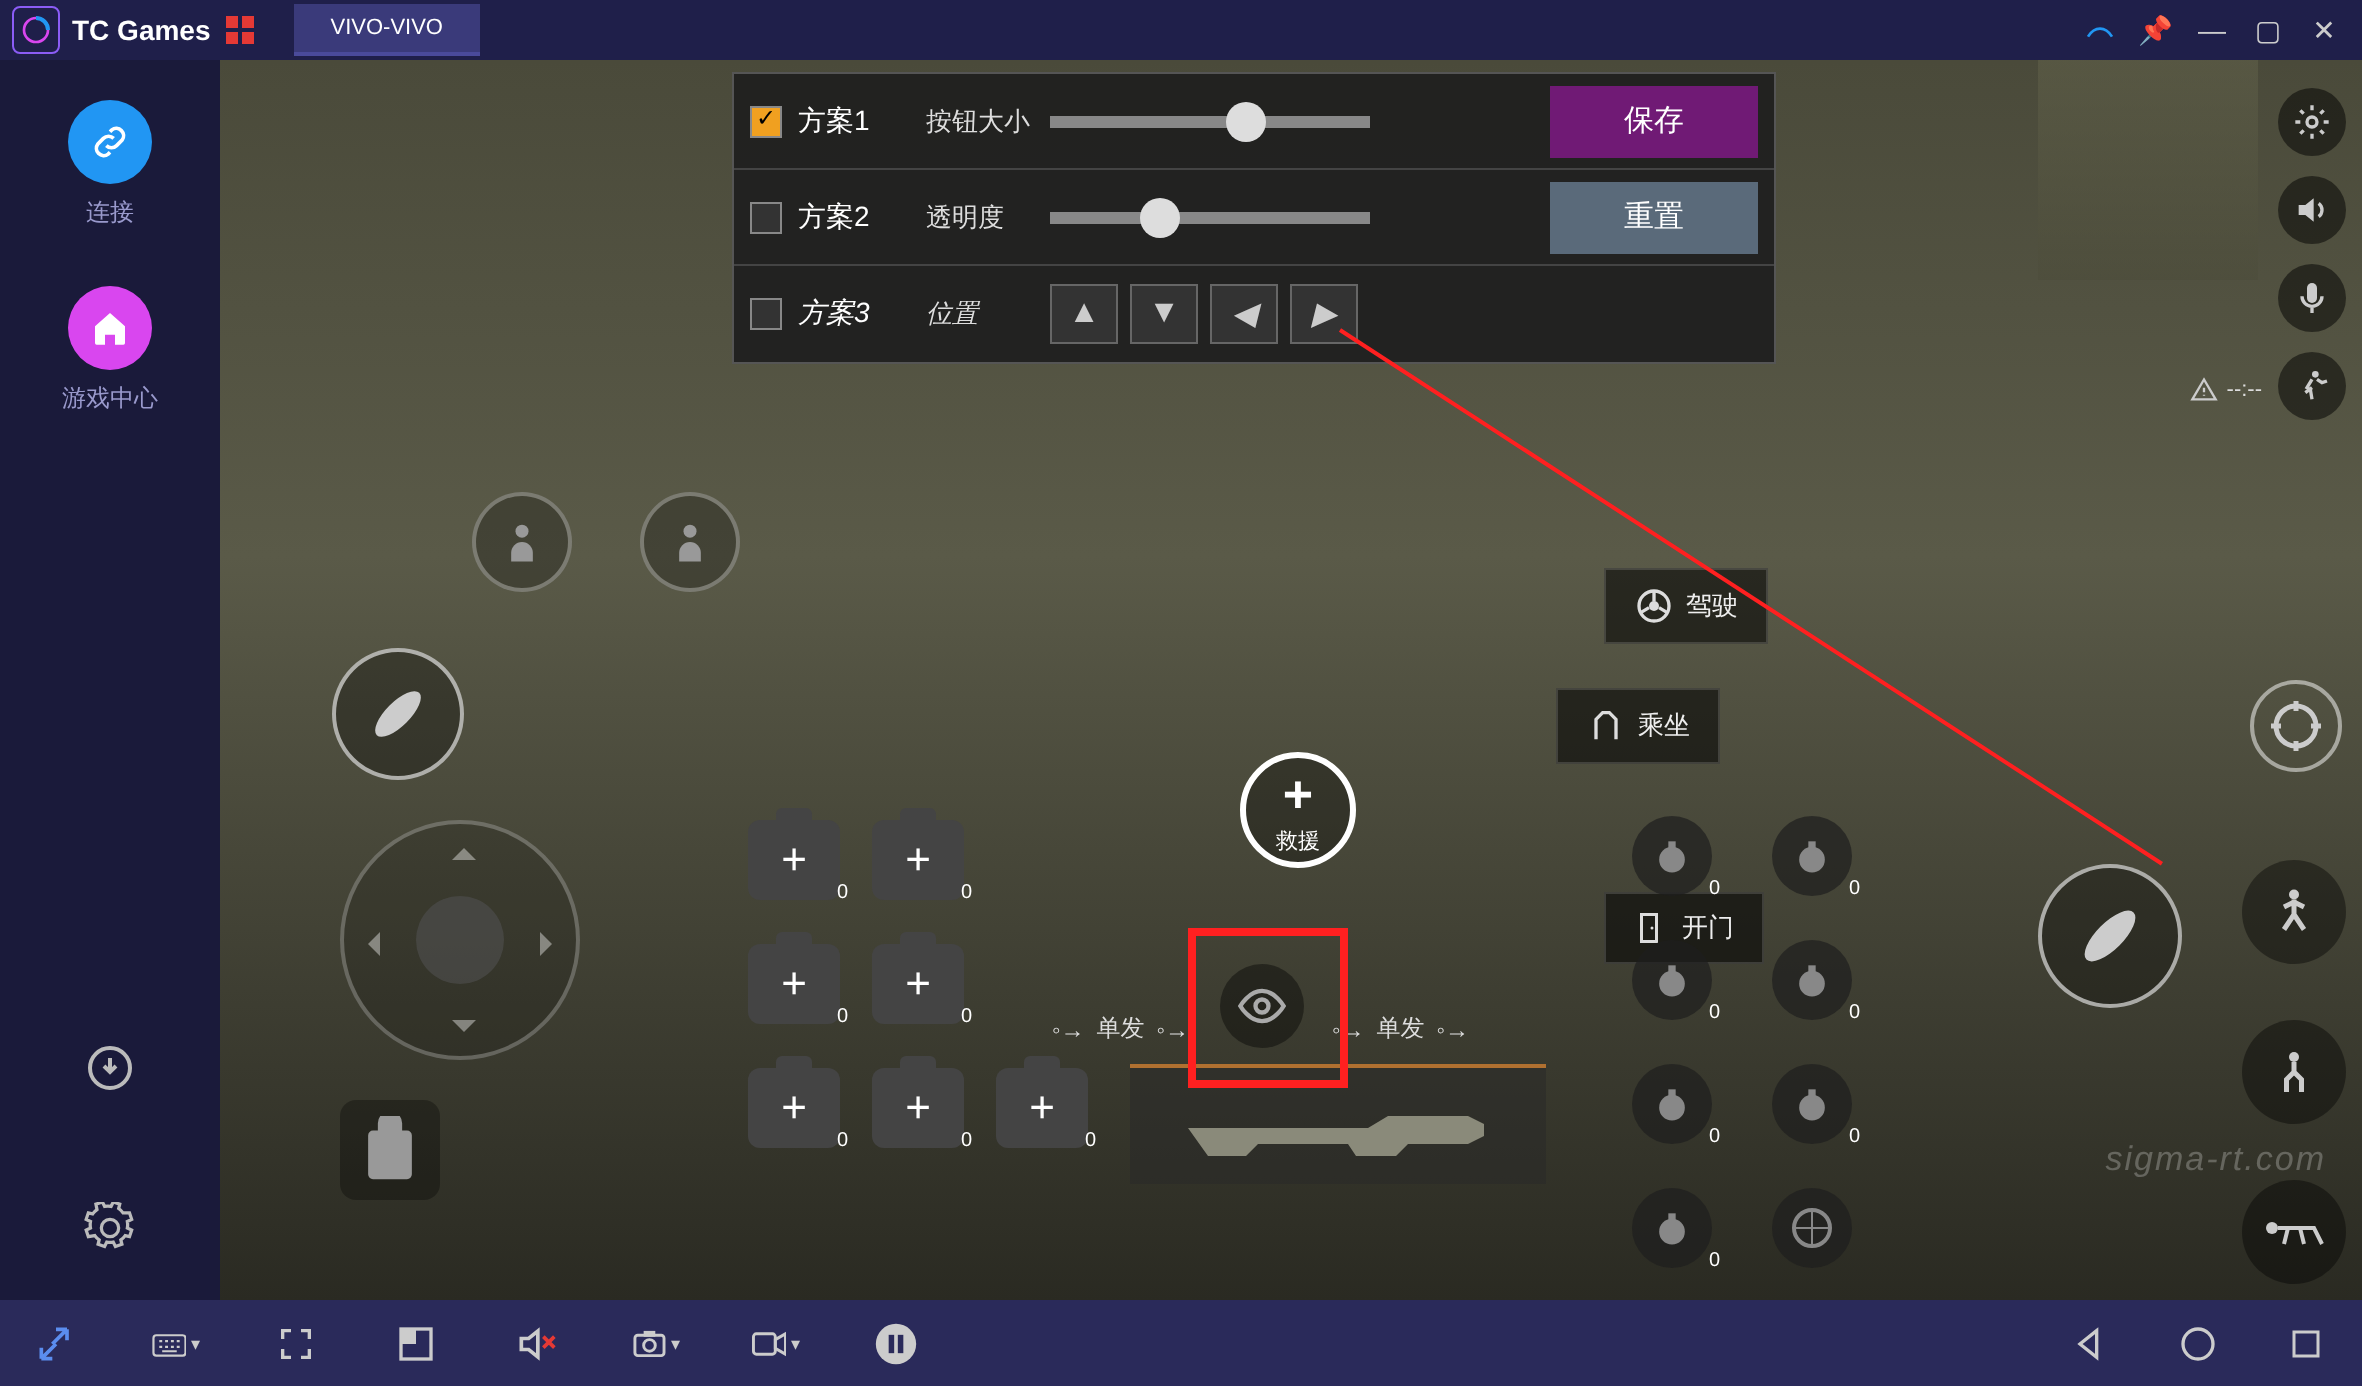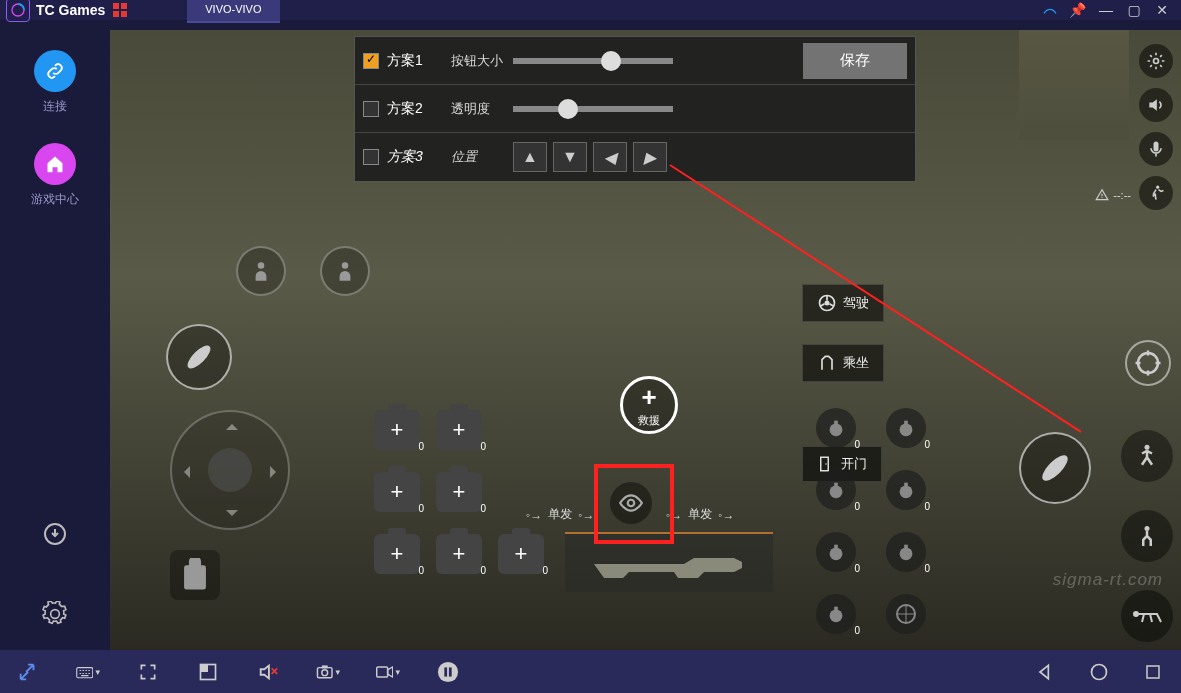--- a/index.html
+++ b/index.html
@@ -1,25 +1,25 @@
 <!DOCTYPE html>
 <html><head>
 <meta charset="utf-8">
 <style>
 * { margin: 0; padding: 0; box-sizing: border-box; font-family: "Microsoft YaHei", sans-serif; }
 body { width: 1181px; height: 693px; background: #1a1a3a; overflow: hidden; position: relative; }
 
 
-.titlebar { height: 20px; background: #1f1f4a; display: flex; align-items: center; color: #fff; font-size: 14px; position: relative; }
+.titlebar { height: 30px; background: #1f1f4a; display: flex; align-items: center; color: #fff; font-size: 14px; position: relative; }
 .titlebar-logo { width: 24px; height: 24px; margin: 0 6px; border: 1px solid #8b5cf6; border-radius: 4px; display: flex; align-items: center; justify-content: center; }
 .titlebar-logo svg { width: 16px; height: 16px; }
 .titlebar-title { font-weight: 600; margin-right: 8px; }
 .titlebar-grid { display: grid; grid-template-columns: 6px 6px; grid-gap: 2px; margin-right: 20px; }
 .titlebar-grid span { width: 6px; height: 6px; background: #e53935; }
-.titlebar-tab { background: #3a3a7a; padding: 6px 18px; font-size: 11px; border-bottom: 2px solid #4a4a9a; margin-left: 40px; }
+.titlebar-tab { background: #3a3a7a; padding: 6px 18px; font-size: 11px; border-bottom: 2px solid #4a4a9a; }
 .titlebar-right { margin-left: auto; display: flex; gap: 10px; padding-right: 10px; }
 .titlebar-btn { width: 18px; height: 18px; display: flex; align-items: center; justify-content: center; color: #ccc; cursor: pointer; font-size: 14px; }
 
 
 .sidebar { position: absolute; left: 0; top: 30px; width: 110px; height: 620px; background: #1a1a3a; display: flex; flex-direction: column; align-items: center; padding-top: 20px; gap: 28px; }
 .sidebar-item { display: flex; flex-direction: column; align-items: center; gap: 6px; cursor: pointer; }
 .sidebar-icon-circle { width: 42px; height: 42px; border-radius: 50%; display: flex; align-items: center; justify-content: center; }
 .sidebar-icon-circle.blue { background: #2196f3; }
 .sidebar-icon-circle.purple { background: #d946ef; }
 .sidebar-label { color: #9999cc; font-size: 12px; }
@@ -36,33 +36,33 @@
 .viewport { position: absolute; left: 110px; top: 30px; width: 1071px; height: 620px; background: linear-gradient(180deg, #4a4a3a 0%, #5a5a48 40%, #2a2a22 100%); overflow: hidden; }
 
 
 .game-side { position: absolute; right: 8px; top: 14px; display: flex; flex-direction: column; gap: 10px; align-items: center; }
 .gbtn { width: 34px; height: 34px; border-radius: 50%; background: rgba(0,0,0,0.5); display: flex; align-items: center; justify-content: center; color: #ccc; cursor: pointer; }
 .gbtn svg { width: 20px; height: 20px; }
 
 .ping { position: absolute; right: 50px; top: 158px; display: flex; align-items: center; gap: 4px; color: #ddd; font-size: 11px; }
 
 
-.panel { position: absolute; left: 244px; top: 6px; width: 562px; background: rgba(30,30,30,0.92); border: 1px solid #555; }
+.panel { position: absolute; left: 256px; top: 6px; width: 522px; background: rgba(30,30,30,0.92); border: 1px solid #555; }
 .panel-row { display: flex; align-items: center; height: 48px; border-bottom: 1px solid #444; padding: 0 8px; }
 .panel-row:last-child { border-bottom: none; font-style: italic; }
 .chk { width: 16px; height: 16px; border: 1px solid #888; background: #333; display: inline-block; }
 .chk.on { background: #f0a020; position: relative; }
 .chk.on::after { content: "✓"; color: #000; font-size: 12px; position: absolute; left: 2px; top: -2px; }
 .plan-label { color: #fff; font-size: 14px; margin-left: 8px; width: 50px; }
 .setting-label { color: #ddd; font-size: 13px; margin-left: 14px; width: 56px; }
 .slider { width: 160px; height: 6px; background: #888; position: relative; margin-left: 6px; }
 .slider-thumb { width: 20px; height: 20px; border-radius: 50%; background: #ddd; position: absolute; top: -7px; }
 .arrow-btn { width: 34px; height: 30px; background: #333; border: 1px solid #666; display: flex; align-items: center; justify-content: center; color: #ccc; margin-left: 6px; cursor: pointer; }
 .action-btn { margin-left: auto; width: 104px; height: 36px; background: #5a6a7a; color: #fff; display: flex; align-items: center; justify-content: center; font-size: 15px; cursor: pointer; }
-.action-btn.save { background: #737373; text-align: right; }
+.action-btn.save { background: #701a75; text-align: right; }
 
 
 .joystick { position: absolute; width: 120px; height: 120px; border-radius: 50%; border: 2px solid rgba(255,255,255,0.25); background: rgba(0,0,0,0.15); left: 60px; top: 380px; display:flex; align-items:center; justify-content:center;}
 .joystick .jd { position:absolute;width:0;height:0;border:6px solid transparent;}
 .joystick .ctr{width:44px;height:44px;border-radius:50%;background:rgba(80,80,80,0.6);}
 .bullet-btn { position: absolute; width: 66px; height: 66px; border-radius: 50%; border: 2px solid rgba(255,255,255,0.6); background: rgba(0,0,0,0.3); display: flex; align-items: center; justify-content: center; }
 .seat-btn { position: absolute; width: 50px; height: 50px; border-radius: 50%; border: 2px solid rgba(255,255,255,0.3); background: rgba(0,0,0,0.25); display:flex;align-items:center;justify-content:center;}
 
 .kit { width: 46px; height: 40px; background: #444; border-radius: 6px; position: relative; display: flex; align-items: center; justify-content: center; }
 .kit::before { content:""; position:absolute; top:-6px; left:14px;width:18px;height:8px;background:#444;border-radius:3px 3px 0 0;}
@@ -210,20 +210,21 @@
         </div>
       <div class="action-btn save">保存</div>
     </div>
     <div class="panel-row">
       <span class="chk"></span>
       <span class="plan-label">方案2</span>
       <span class="setting-label">透明度</span>
       <div class="slider">
           <div class="slider-thumb" style="left:28%"></div>
         </div>
+      <div class="action-btn">重置</div>
     </div>
     <div class="panel-row">
       <span class="chk"></span>
       <span class="plan-label">方案3</span>
       <span class="setting-label">位置</span>
       <div class="arrow-btn">▲</div>
       <div class="arrow-btn">▼</div>
       <div class="arrow-btn">◀</div>
       <div class="arrow-btn">▶</div>
     </div>
@@ -294,21 +295,21 @@
   </div>
 
   <div class="action-tile" style="left:692px;top:254px">
     <svg width="20" height="20" viewBox="0 0 24 24">
         <circle cx="12" cy="12" r="9" fill="none" stroke="#ddd" stroke-width="2"></circle>
         <circle cx="12" cy="12" r="3" fill="#ddd"></circle>
         <path d="M12 3v6M4 16l5-3m11 3l-5-3" stroke="#ddd" stroke-width="2"></path>
       </svg>
     <span>驾驶</span>
   </div>
-  <div class="action-tile" style="left:692px;top:314px">
+  <div class="action-tile" style="left:668px;top:314px">
     <svg width="20" height="20" viewBox="0 0 24 24">
         <path d="M6 20V8l4-4h4l4 4v12" fill="none" stroke="#ddd" stroke-width="2"></path>
       </svg>
     <span>乘坐</span>
   </div>
   <div class="action-tile" style="left:692px;top:416px">
     <svg width="18" height="18" viewBox="0 0 24 24">
         <rect x="5" y="3" width="10" height="18" fill="none" stroke="#ddd" stroke-width="2"></rect>
         <circle cx="12" cy="12" r="1" fill="#ddd"></circle>
       </svg>

